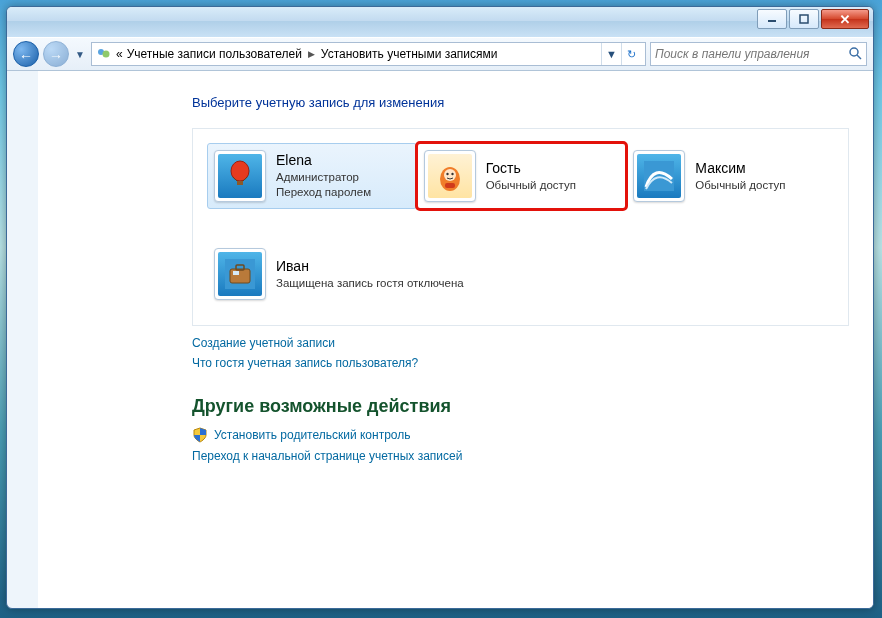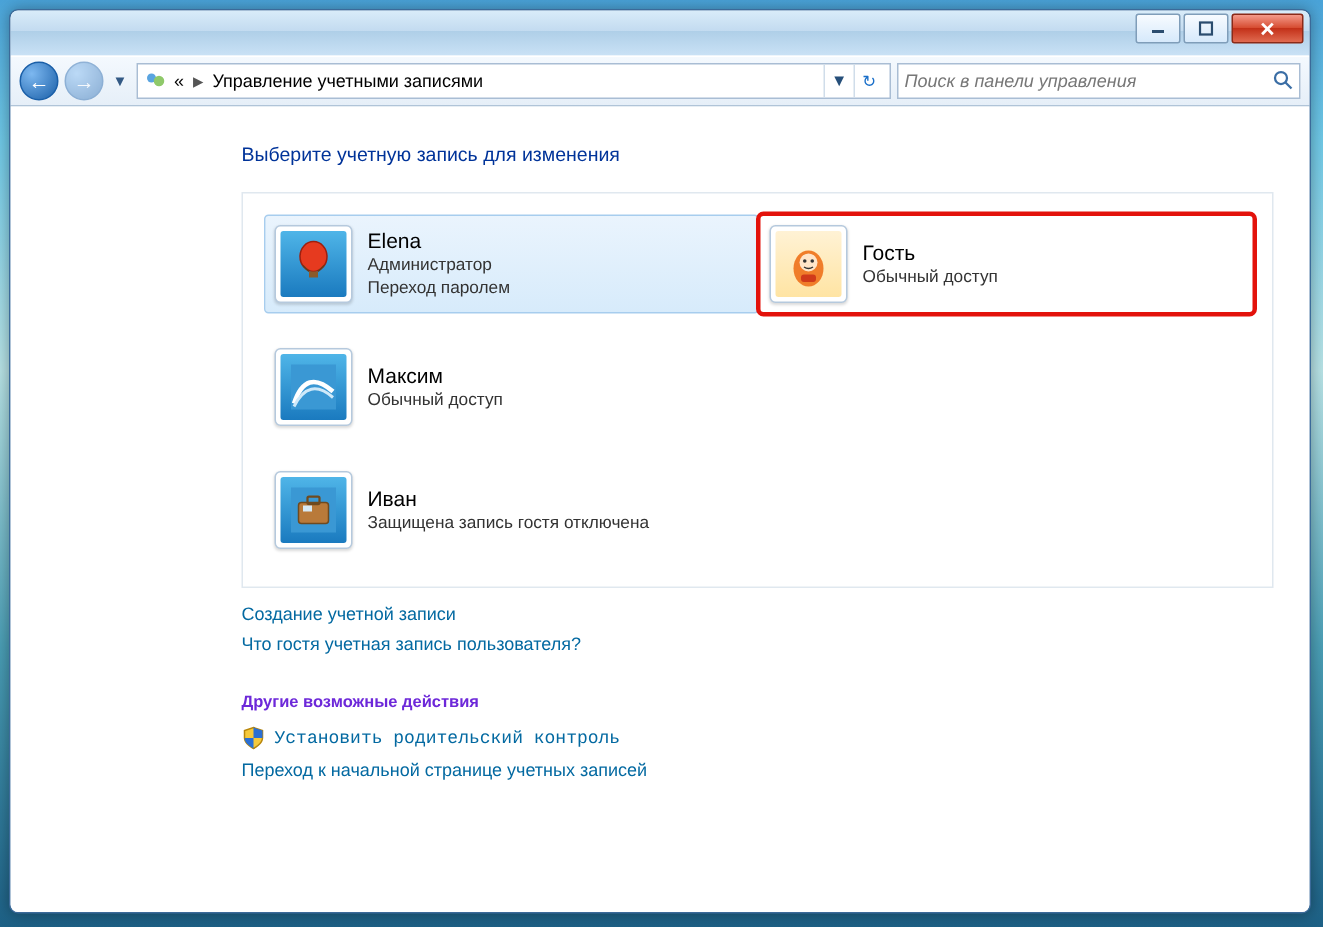--- a/index.html
+++ b/index.html
@@ -113,52 +113,53 @@
   .addr-fill { flex:1; }
   .addr-right { display:flex; align-items:center; }
   .addr-btn {
     width:20px; height:22px;
     border-left:1px solid #d0ddea;
     display:flex; align-items:center; justify-content:center;
     color:#264f7a;
     font-size:11px;
   }
   .searchbox {
-    width: 269px;
+    width: 217px;
     height: 24px;
     background: #fff;
     border: 1px solid #a9bdd4;
     display:flex; align-items:center;
     padding:0 4px;
     color:#777;
     font-style:italic;
     gap:6px;
   }
   .searchbox .mag { margin-left:auto; color:#3b6ea5; font-style:normal; }
   
   .content-wrap {
     flex:1;
     background:#fff;
     padding:16px 24px 24px 24px;
     overflow:auto;
+    margin-left:31px;
   }
   .content {
     max-width:730px;
     margin:0 auto 0 130px;
   }
   .page-title {
     color:#003399;
     font-size:13px;
     margin:8px 0 18px 0;
   }
   .accounts-box {
     border:1px solid #e0e8ef;
     padding:14px 12px 18px 14px;
     display:grid;
-    grid-template-columns: 1fr 1fr;
+    grid-template-columns: 1fr 1fr 1fr;
     column-gap:0;
     row-gap:16px;
   }
   .account {
     display:flex;
     align-items:center;
     gap:10px;
     padding:6px;
     border:1px solid transparent;
     border-radius:3px;
@@ -195,23 +196,23 @@
   .links { margin:10px 0 0 0; }
   .link {
     color:#0369a1;
     font-size:12px;
     margin:6px 0;
     cursor:pointer;
     display:block;
   }
   .section-head {
     font-weight:bold;
-    font-size:11px;
+    font-size:18px;
     margin:26px 0 10px 0;
-    color:#6d28d9;
+    color:#14532d;
   }
   .shield-line {
     display:flex; align-items:center; gap:6px;
   }
   .shield {
     width:16px; height:16px;
     display:inline-flex;
   }
 </style>
 </head>
@@ -245,22 +246,23 @@
     <div class="dropdown-chev">▼</div>
 
     <div class="addressbox">
       <span class="icon-cp">
         <svg width="16" height="16" viewBox="0 0 16 16">
           <circle cx="5" cy="6" r="3" fill="#5aa4e0"></circle>
           <circle cx="10" cy="8" r="3.5" fill="#8fc96a"></circle>
         </svg>
       </span>
       <span class="crumb">«</span>
+      <span class="crumb">Учетные записи пользователей</span>
       <span class="sep">▶</span>
-      <span class="crumb">Управление учетными записями</span>
+      <span class="crumb">Установить учетными записями</span>
       <span class="addr-fill"></span>
       <span class="addr-right">
         <span class="addr-btn">▼</span>
         <span class="addr-btn">
           <span style="color:#1a6fc9;">↻</span>
         </span>
       </span>
     </div>
 
     <div class="searchbox">
@@ -362,19 +364,19 @@
       <div class="section-head">Другие возможные действия</div>
 
       <div class="shield-line">
         <span class="shield">
           <svg width="16" height="16" viewBox="0 0 16 16">
             <path d="M8 1 L14 3 V8 C14 12 8 15 8 15 C8 15 2 12 2 8 V3 Z" fill="#f5c93c" stroke="#b8860b"></path>
             <path d="M8 1 L14 3 V8 L8 8 Z" fill="#2a6fd4"></path>
             <path d="M2 8 L8 8 V15 C8 15 2 12 2 8 Z" fill="#2a6fd4"></path>
           </svg>
         </span>
-        <span class="link" style="margin:0;font-family:Liberation Mono, monospace;">Установить родительский контроль</span>
+        <span class="link" style="margin:0;">Установить родительский контроль</span>
       </div>
       <span class="link">Переход к начальной странице учетных записей</span>
 
     </div>
   </div>
 </div>
 
 </body></html>

